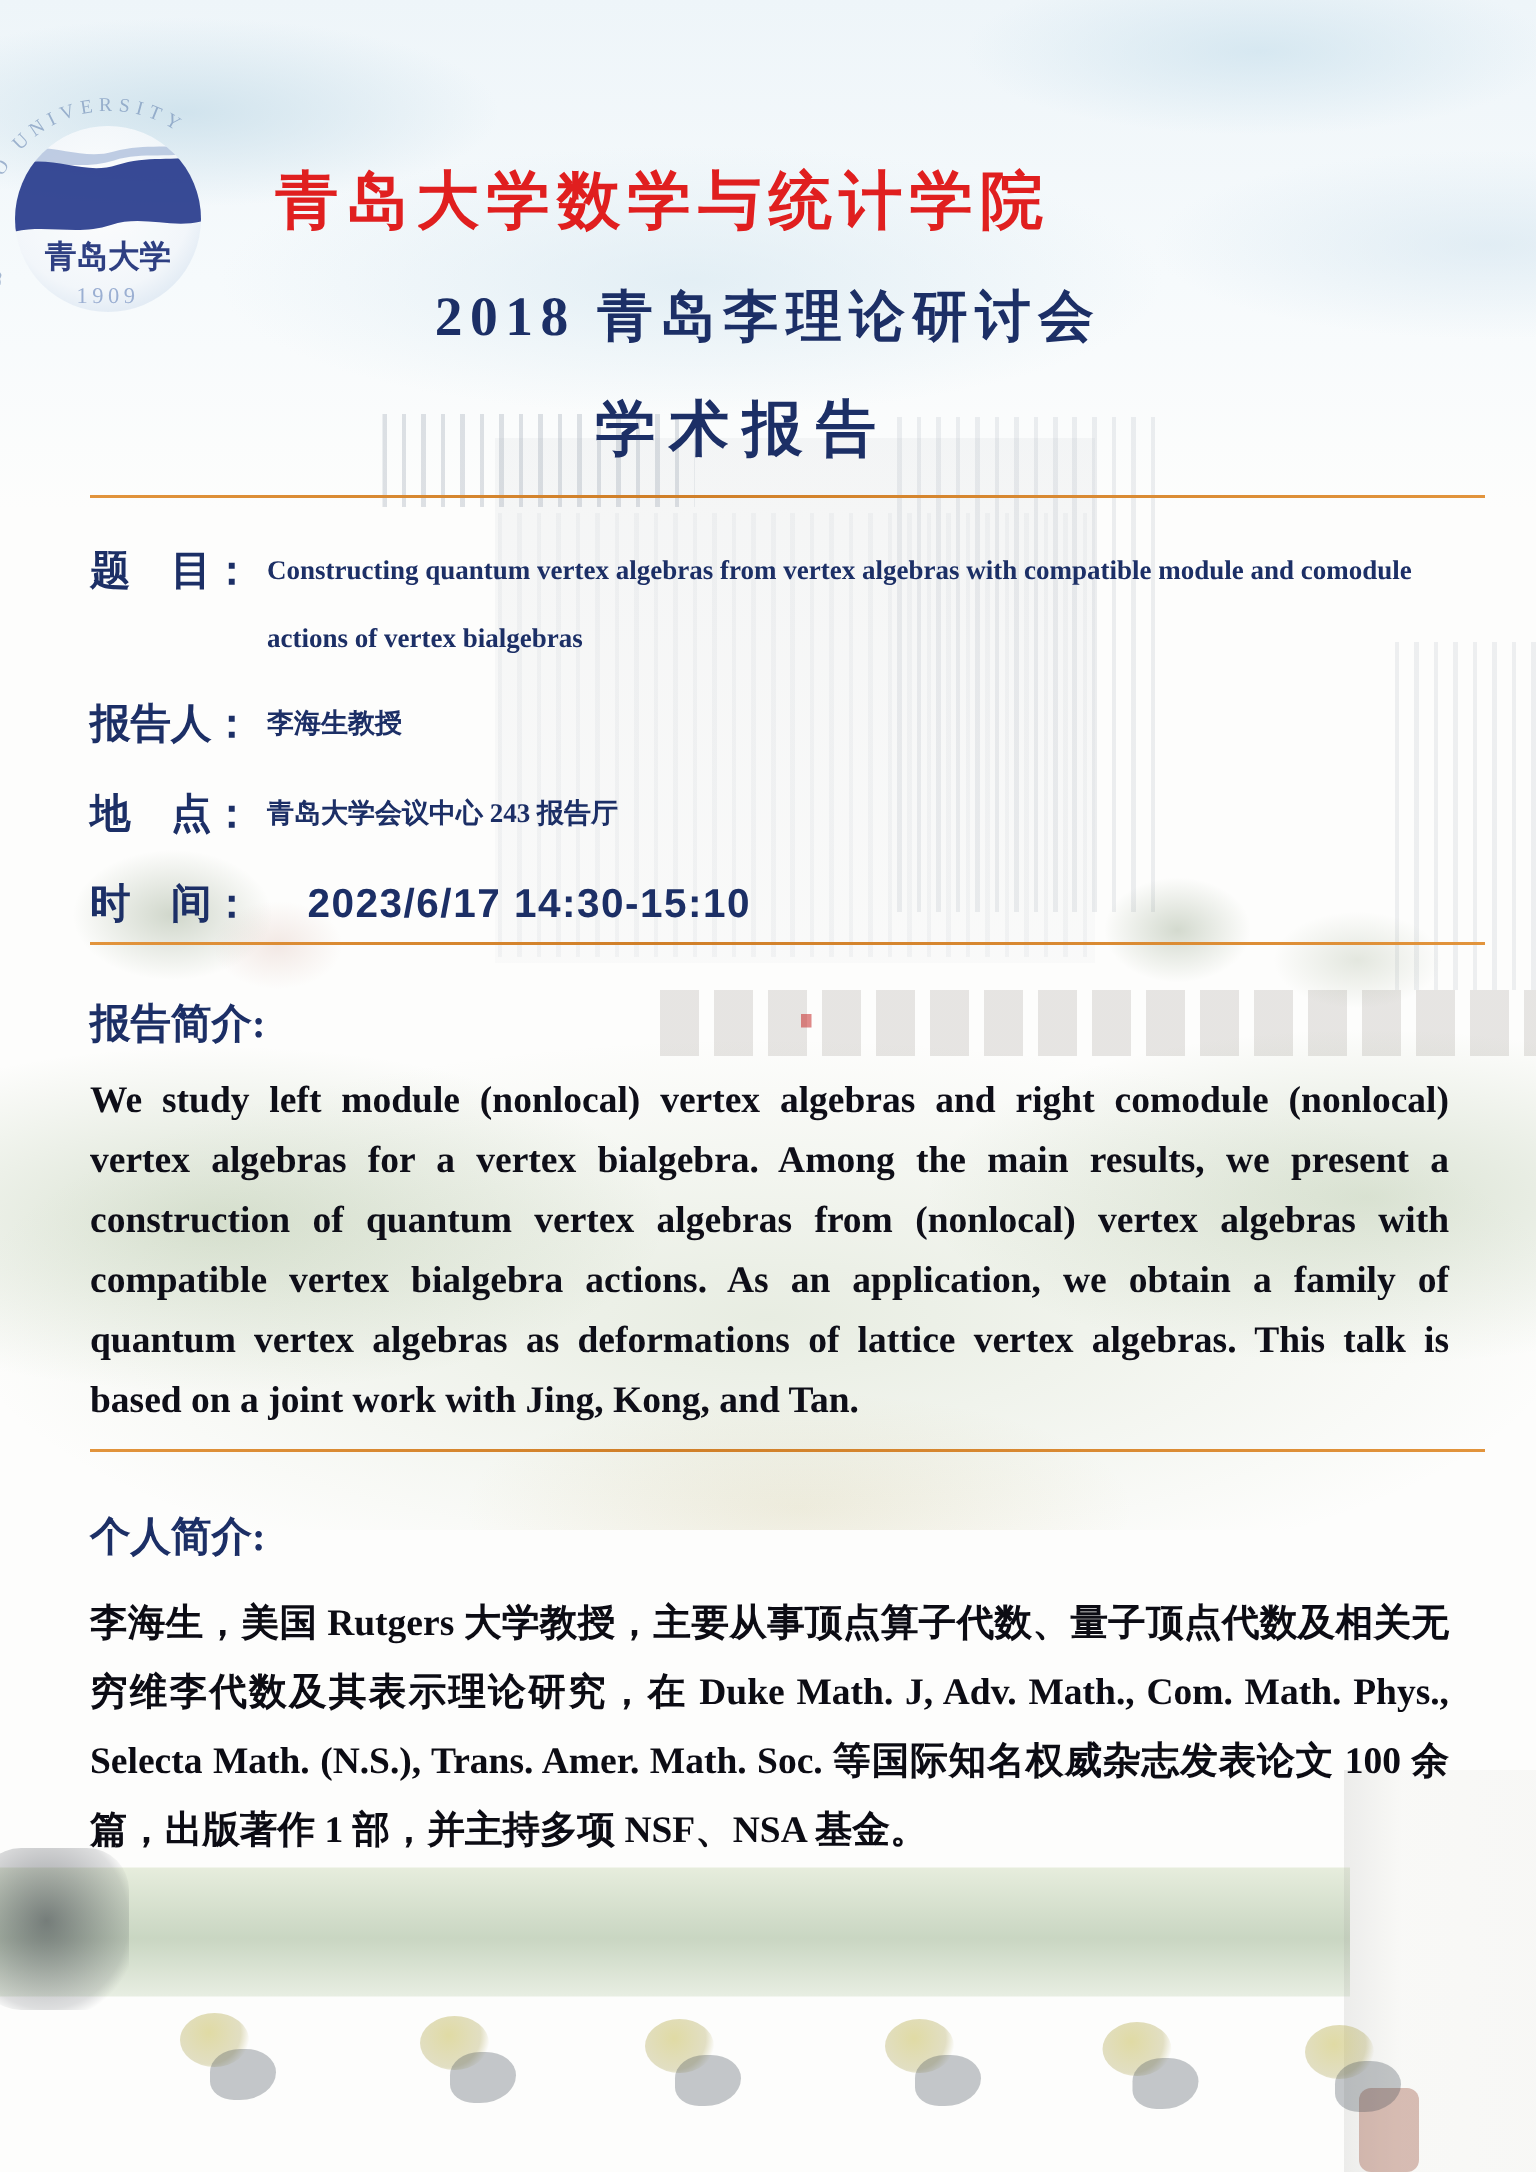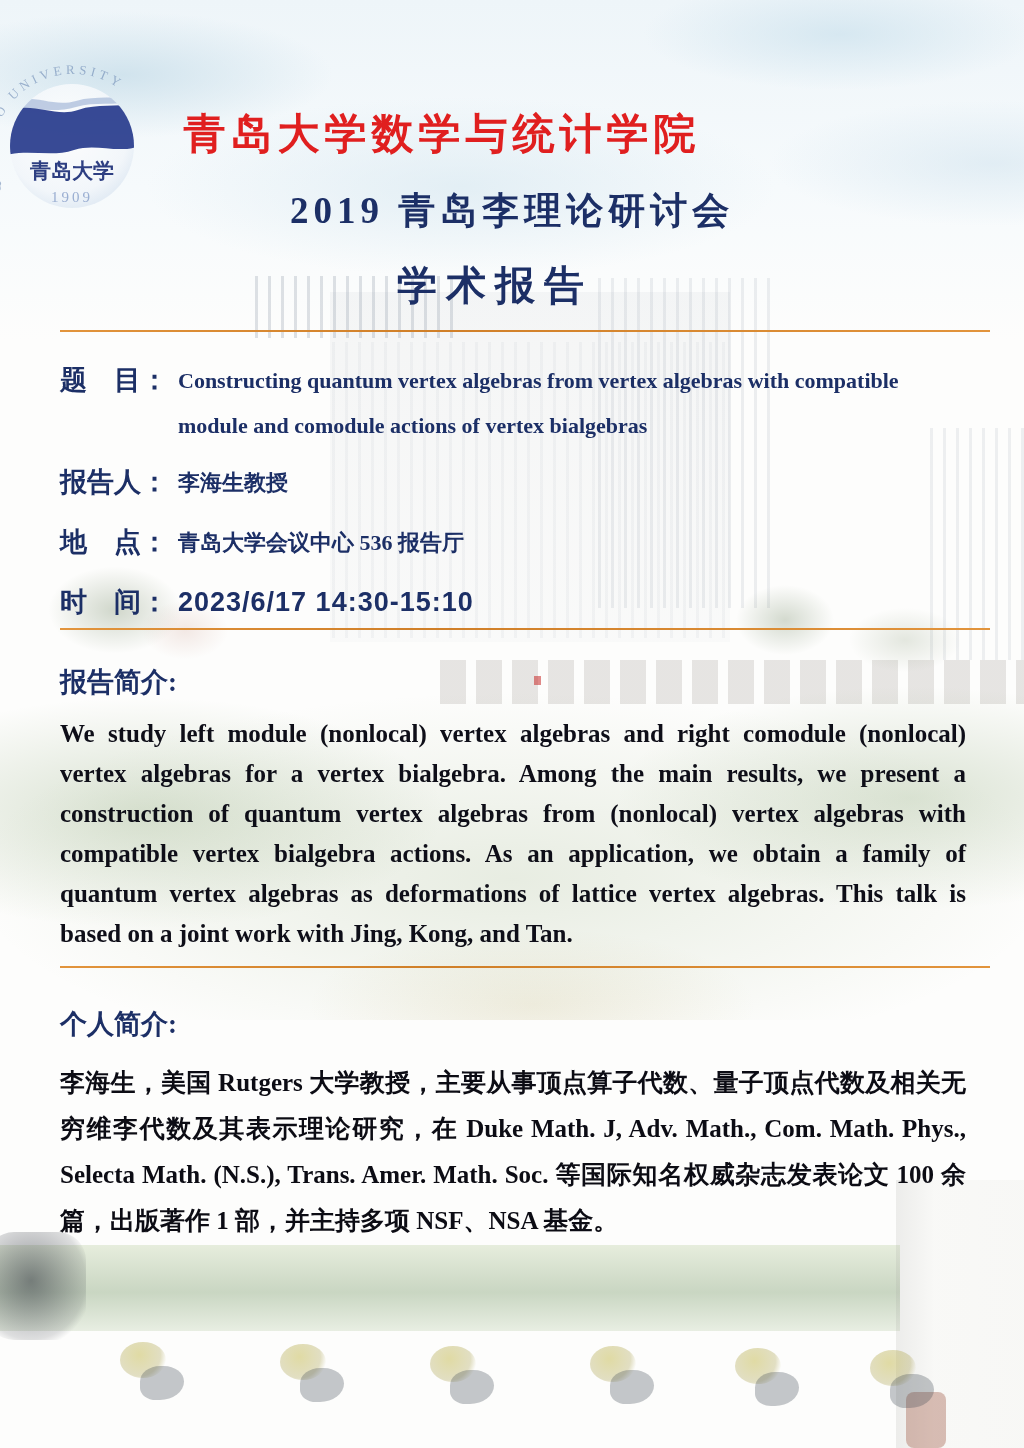--- a/index.html
+++ b/index.html
@@ -67,26 +67,26 @@
     font-size:37px;font-weight:700;letter-spacing:5px;color:#1c2f66;}
   .h-navy3{position:absolute;left:0;top:258px;width:990px;text-align:center;
     font-size:40px;font-weight:700;letter-spacing:9px;color:#1c2f66;}
   .divider{position:absolute;left:60px;width:930px;height:2px;
     background:linear-gradient(90deg,#e2943c,#d07f28 40%,#e2943c);}
   .d1{top:330px;} .d2{top:628px;} .d3{top:966px;}
 
   .info-row{position:absolute;left:60px;width:910px;display:flex;align-items:flex-start;
     color:#1c2f66;font-weight:700;}
   .info-label{flex:0 0 118px;font-size:27px;line-height:44px;white-space:nowrap;}
-  .info-value{flex:1;font-size:22px;line-height:45px;}
+  .info-value{flex:1;font-size:18px;line-height:45px;}
   .row-title{top:358px;}
   .row-speaker{top:460px;}
   .row-venue{top:520px;}
   .row-time{top:580px;}
-  .row-time .info-value{font-family:"Liberation Sans","DejaVu Sans",sans-serif;font-size:27px;letter-spacing:1px;}
+  .row-time .info-value{font-family:"Liberation Sans","DejaVu Sans",sans-serif;font-size:27px;letter-spacing:1px;margin-left:27px;}
 
   .sec-heading{position:absolute;left:60px;font-size:27px;font-weight:700;color:#1c2f66;}
   .abstract-heading{top:664px;}
   .bio-heading{top:1006px;}
   .para{position:absolute;left:60px;width:906px;text-align:justify;font-weight:700;}
   .abstract-body{top:714px;font-size:25px;line-height:40px;color:#0e0e18;}
   .bio-body{top:1060px;font-size:25px;line-height:46px;color:#0c0c14;}
 </style>
 </head>
 <body>
@@ -137,36 +137,36 @@
       <text x="86" y="136" text-anchor="middle" font-size="21" font-weight="bold" fill="#24367c" font-family="Liberation Serif, serif">青岛大学</text>
       <text x="86" y="160" text-anchor="middle" font-size="15" letter-spacing="3" fill="#96abd0" font-family="Liberation Serif, serif">1909</text>
       <text font-size="13" letter-spacing="4" fill="rgba(100,130,175,0.6)" font-family="Liberation Serif, serif">
         <textPath href="#arcpath" startOffset="4">QINGDAO UNIVERSITY</textPath>
       </text>
     </svg>
   </div>
 
   <div class="content">
     <div class="h-red">青岛大学数学与统计学院</div>
-    <div class="h-navy2">2019 青岛李理论研讨会</div>
+    <div class="h-navy2">2018 青岛李理论研讨会</div>
     <div class="h-navy3">学术报告</div>
 
     <div class="divider d1"></div>
 
     <div class="info-row row-title">
       <span class="info-label">题　目：</span>
       <span class="info-value">Constructing quantum vertex algebras from vertex algebras with compatible module and comodule actions of vertex bialgebras</span>
     </div>
     <div class="info-row row-speaker">
       <span class="info-label">报告人：</span>
       <span class="info-value">李海生教授</span>
     </div>
     <div class="info-row row-venue">
       <span class="info-label">地　点：</span>
-      <span class="info-value">青岛大学会议中心 536 报告厅</span>
+      <span class="info-value">青岛大学会议中心 243 报告厅</span>
     </div>
     <div class="info-row row-time">
       <span class="info-label">时　间：</span>
       <span class="info-value">2023/6/17 14:30-15:10</span>
     </div>
 
     <div class="divider d2"></div>
 
     <div class="sec-heading abstract-heading">报告简介:</div>
     <div class="para abstract-body">We study left module (nonlocal) vertex algebras and right comodule (nonlocal) vertex algebras for a vertex bialgebra. Among the main results, we present a construction of quantum vertex algebras from (nonlocal) vertex algebras with compatible vertex bialgebra actions. As an application, we obtain a family of quantum vertex algebras as deformations of lattice vertex algebras. This talk is based on a joint work with Jing, Kong, and Tan.</div>

